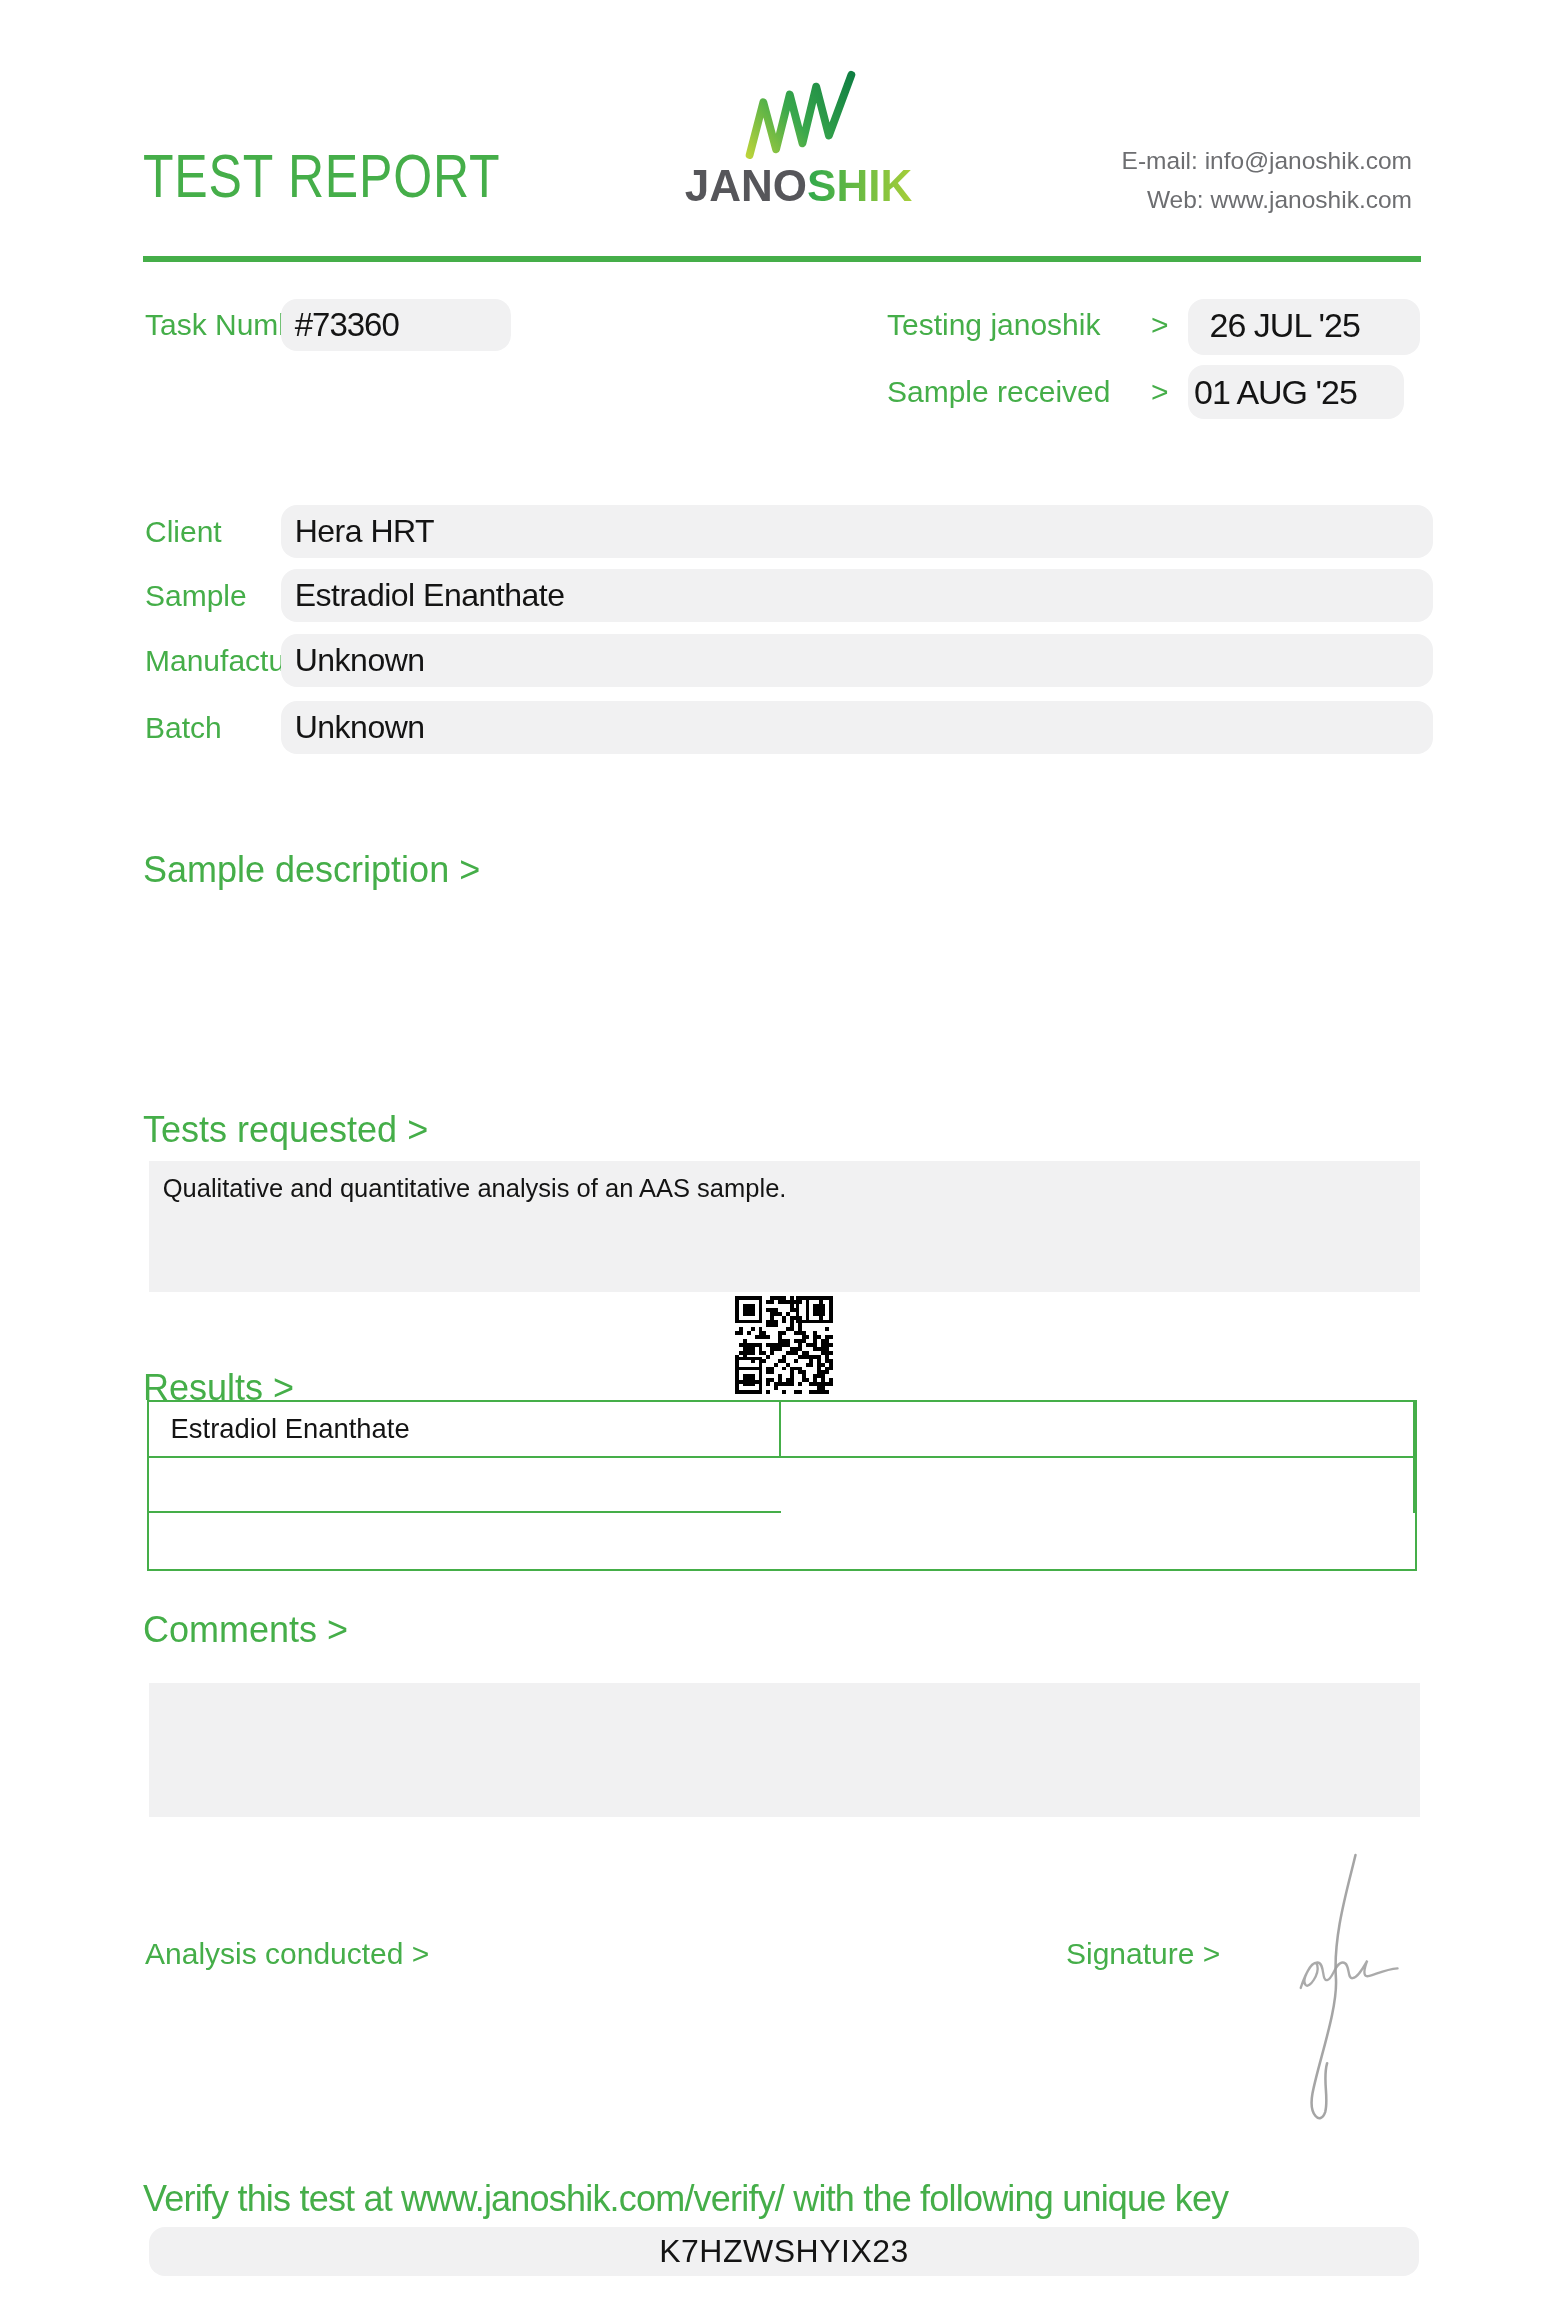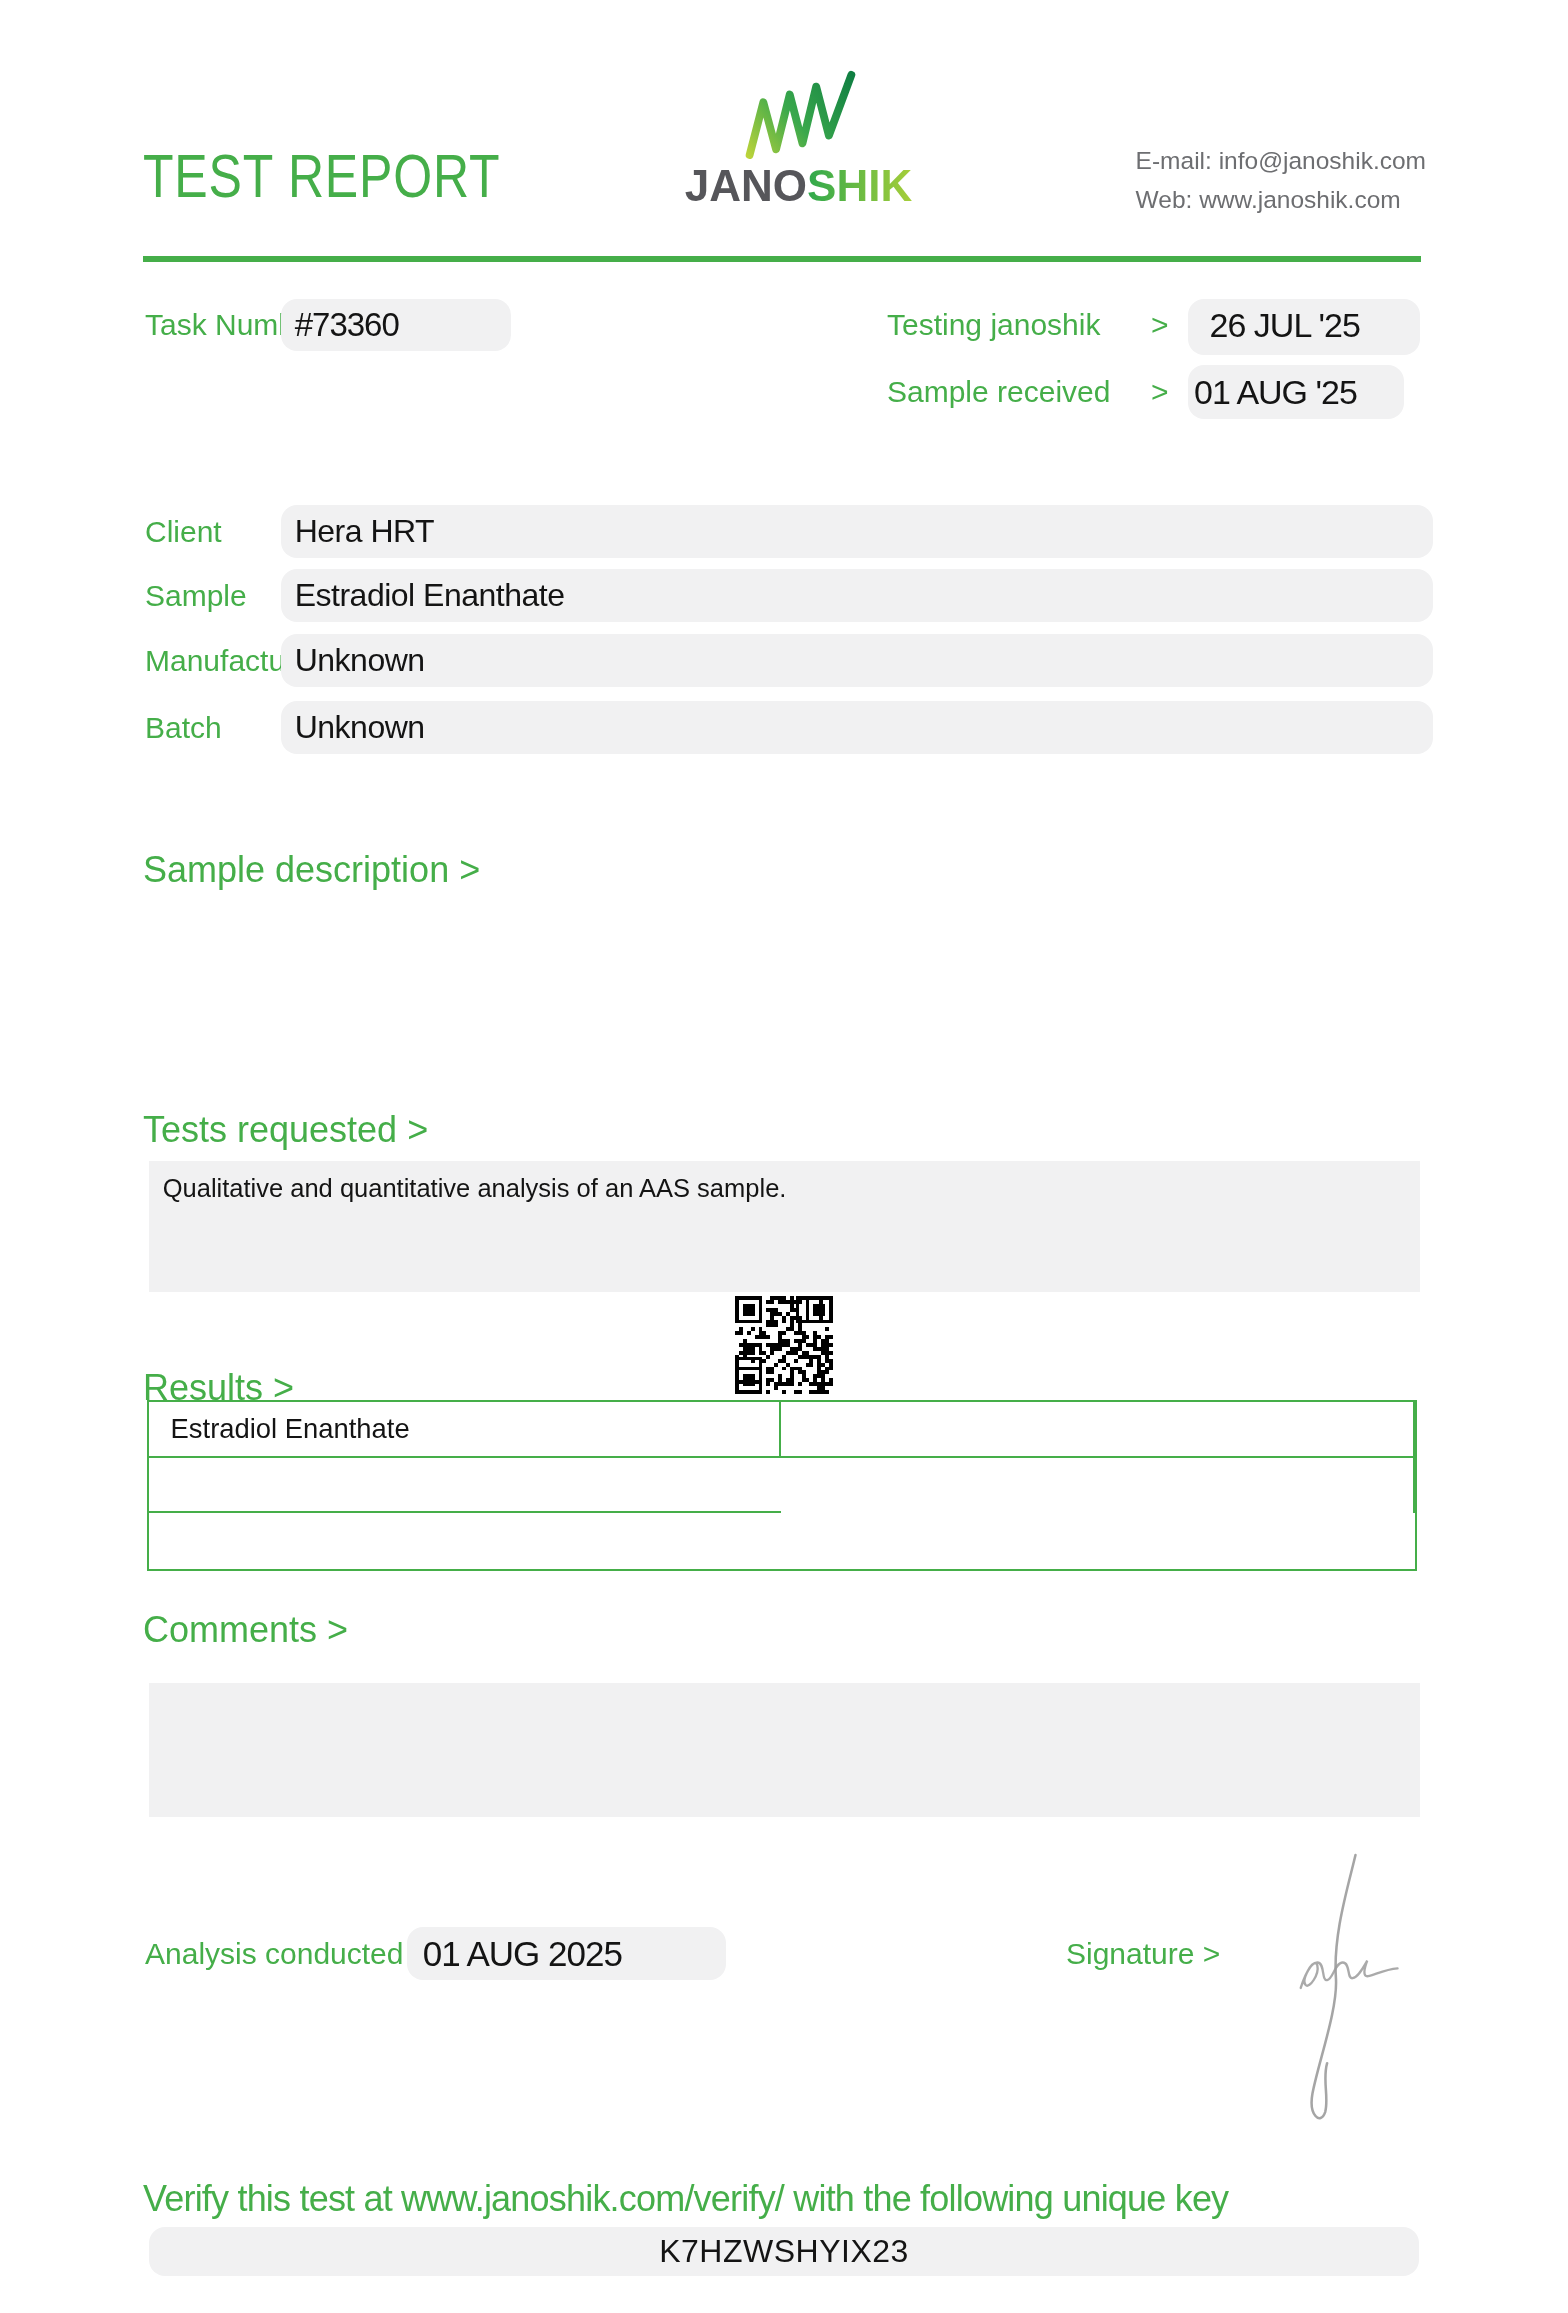--- a/index.html
+++ b/index.html
@@ -19,21 +19,21 @@
   .logo-text{
     left:676px; top:161px; width:245px; text-align:center; font-size:44px;
     font-weight:bold; letter-spacing:0px; white-space:nowrap;
   }
   .logo-text .jano{color:var(--logo-dark,#56565a);}
   .logo-text .shik{
     background:linear-gradient(90deg,#2fa84c,#a6ce39);
     -webkit-background-clip:text; background-clip:text;
     color:transparent;
   }
-  .contact{right:142px; top:141px; text-align:left; font-size:24.5px;
+  .contact{right:156px; top:141px; text-align:right; font-size:24.5px;
     line-height:39px; color:var(--gray,#6d6e71); white-space:nowrap;}
   .rule{left:143px; top:256px; width:1278px; height:5.9px; background:var(--accent,#45ae49);}
 
   
   .g-label{font-size:30px; color:var(--accent,#45ae49); white-space:nowrap;}
   .v-box{background:var(--box-bg,#f1f1f2); color:#141414; white-space:nowrap;border-radius:16px;}
   .task-label{left:145px; top:299px; height:52px; line-height:52px;}
   .task-box{left:281px; top:299px; width:216px; height:52px; line-height:52px;
     padding-left:13.7px; font-size:33px; letter-spacing:-1px;}
   .ordered-label{left:887px; top:299px; height:52px; line-height:52px;}
@@ -382,21 +382,20 @@
     <div class="cell c0 rb"></div>
     <div class="cell rb"></div>
     <div class="cell c0"></div>
     <div class="cell"></div>
   </div>
 
   <div class="abs section-heading h-comments">Comments &gt;</div>
   <div class="abs text-box comments-box"></div>
 
   <div class="abs g-label analysis-label">Analysis conducted &gt;</div>
-  <div class="abs v-box analysis-box">01 AUG 2025</div>
   <div class="abs g-label signature-label">Signature &gt;</div>
 
   <svg class="abs signature-svg" viewBox="0 0 180 295" fill="none">
     <path d="M113 14 C105 48 90 96 93 140 C95 172 75 226 69 258 C65 280 77 291 82 277 C86 262 79 244 84 227" stroke="#9b9b9b" stroke-width="2.6" stroke-linecap="round" opacity="0.9"></path>
     <path d="M57 150 C63 131 72 119 74 127 C76 136 66 151 62 147 C58 143 66 124 74 124 C82 124 78 143 84 142 C90 141 92 124 100 124 C108 124 104 141 110 140 C116 139 121 129 125 122 C122 130 120 139 126 138 C132 137 143 131 156 130" stroke="#9b9b9b" stroke-width="2.4" stroke-linecap="round" opacity="0.85"></path>
   </svg>
 
   <div class="abs verify-line">Verify this test at www.janoshik.com/verify/ with the following unique key</div>
   <div class="abs v-box key-box">K7HZWSHYIX23</div>
 

